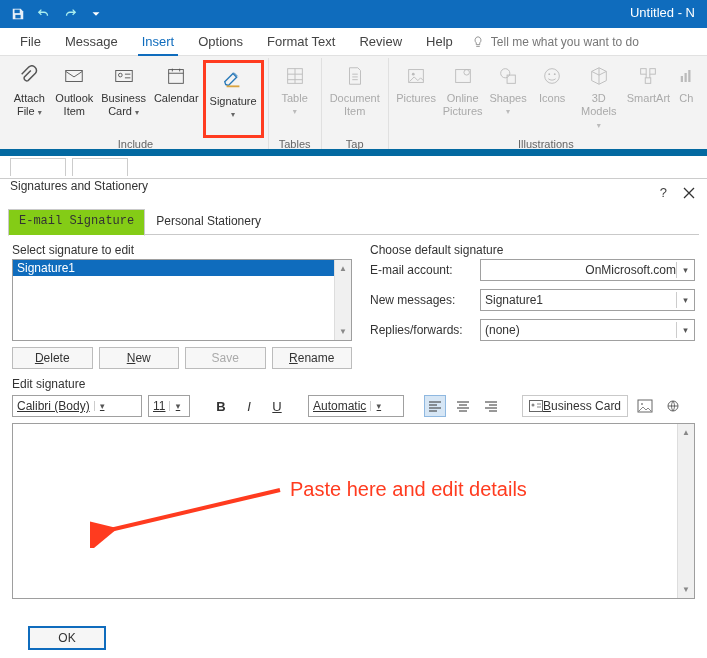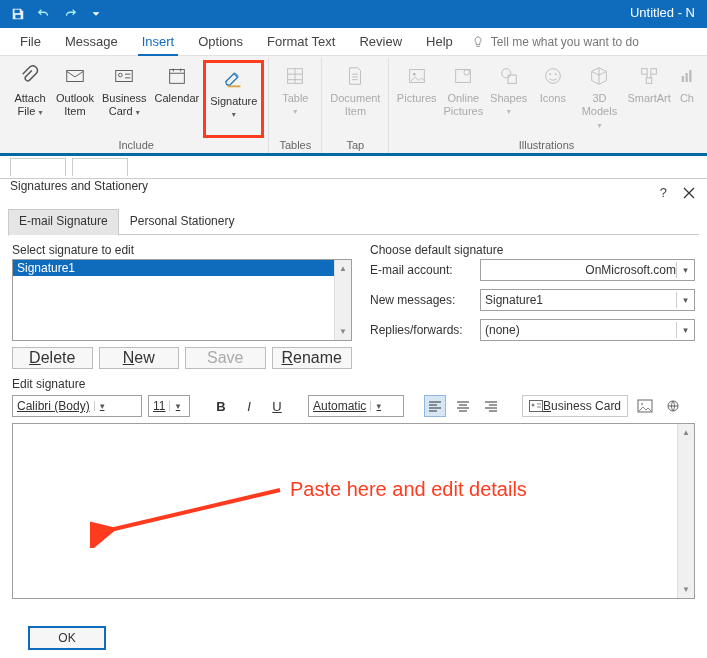--- a/index.html
+++ b/index.html
@@ -7,51 +7,51 @@
   .titlebar { height: 28px; background: #0f6cbd; color: #fff; display: flex; align-items: center; position: relative; }
   .qat { display: flex; align-items: center; gap: 2px; padding-left: 6px; }
   .qat-item { width: 24px; height: 24px; display: flex; align-items: center; justify-content: center; }
   .qat-item svg { width: 14px; height: 14px; }
   .win-title { position: absolute; right: 12px; top: 5px; font-size: 13px; color: #fff; }
   .menubar { height: 28px; background: #fff; border-bottom: 1px solid #e1e1e1; display: flex; align-items: stretch; padding-left: 8px; }
   .menu-tab { padding: 0 12px; font-size: 13px; color: #444; display: flex; align-items: center; cursor: pointer; position: relative; }
   .menu-tab.active { color: #0f6cbd; }
   .menu-tab.active::after { content: ''; position: absolute; bottom: -1px; left: 8px; right: 8px; height: 2px; background: #0f6cbd; }
   .tell-me { display: flex; align-items: center; color: #777; margin-left: 6px; gap: 6px; }
-  .ribbon { height: 100px; background: #f3f3f3; border-bottom: 3px solid #0369a1; display: flex; padding: 2px 4px 0 4px; }
+  .ribbon { height: 100px; background: #f3f3f3; border-bottom: 7px solid #0369a1; display: flex; padding: 2px 4px 0 4px; justify-content: flex-end; }
   .rgroup { display: flex; flex-direction: column; align-items: center; border-right: 1px solid #e0e0e0; padding: 2px 4px 0 4px; position: relative; }
   .rgroup-items { display: flex; flex: 1; align-items: flex-start; }
   .rgroup-label { font-size: 11px; color: #666; padding-bottom: 2px; text-align: center; width: 100%; }
   .rbtn { display: flex; flex-direction: column; align-items: center; justify-content: flex-start; padding: 2px 4px; min-width: 44px; text-align: center; font-size: 11px; color: #333; cursor: pointer; line-height: 13px; height: 78px; }
   .rbtn.disabled { color: #aaa; }
   .rbtn-icon { height: 28px; display: flex; align-items: center; justify-content: center; margin-bottom: 2px; }
   .rbtn .caret { font-size: 8px; color: #666; }
   .rbtn.disabled .caret { color: #bbb; }
   .sig-highlight { border: 3px solid #ff3b1f; }
   .blank-strip { height: 22px; background: #fff; padding: 2px 10px; display: flex; gap: 6px; }
   .blank-box { width: 56px; height: 18px; border: 1px solid #ccc; border-bottom: none; }
   .dialog { position: absolute; left: 0; top: 178px; width: 707px; height: 480px; background: #fff; border-top: 1px solid #ccc; display: flex; flex-direction: column; }
   .dlg-title { height: 30px; display: flex; padding: 0 10px; font-size: 12px; color: #333; position: relative; }
   .dlg-close { position: absolute; right: 10px; top: 6px; width: 16px; height: 16px; display: flex; align-items: center; justify-content: center; cursor: pointer; }
   .dlg-help { position: absolute; right: 40px; top: 6px; font-size: 13px; color: #444; }
   .dlg-tabs { height: 26px; display: flex; margin: 0 8px; position: relative; }
   .dlg-tabs::after { content:''; position:absolute; left:0; right:0; bottom:0; height:1px; background:#c9c9c9; }
   .dlg-tab { padding: 4px 10px; font-size: 12px; border: 1px solid transparent; border-bottom: none; cursor: pointer; position: relative; z-index: 1; }
-  .dlg-tab.active { border-color: #c9c9c9; background: #e5e5e5; border-bottom: 1px solid #fff; margin-bottom: -1px; }
+  .dlg-tab.active { border-color: #c9c9c9; background: #84cc16; border-bottom: 1px solid #fff; margin-bottom: -1px; font-family: Liberation Mono, monospace; }
   .dlg-body { flex: 1; padding: 8px 12px; position: relative; }
   .row1 { display: flex; gap: 18px; }
   .col-left { width: 340px; }
   .col-right { flex: 1; }
   .sec-label { font-size: 12px; color: #333; margin-bottom: 2px; }
   .siglist { border: 1px solid #9e9e9e; height: 82px; background: #fff; position: relative; overflow: hidden; }
   .siglist-item { background: #0f6cbd; color: #fff; padding: 1px 4px; font-size: 12px; margin-right: 17px; }
   .vscroll { position: absolute; right: 0; top: 0; bottom: 0; width: 17px; background: #f0f0f0; border-left: 1px solid #ddd; display: flex; flex-direction: column; justify-content: space-between; align-items: center; }
   .vscroll .arr { width: 100%; height: 17px; display: flex; align-items: center; justify-content: center; font-size: 8px; color: #888; }
   .btn-row { display: flex; gap: 6px; margin-top: 6px; }
-  .bbtn { flex: 1; height: 22px; border: 1px solid #bcbcbc; background: #f7f7f7; font-size: 16px; color: #333; cursor: pointer; display: flex; align-items: center; justify-content: center; }
+  .bbtn { flex: 1; height: 22px; border: 1px solid #bcbcbc; background: #f7f7f7; font-size: 12px; color: #333; cursor: pointer; display: flex; align-items: center; justify-content: center; }
   .bbtn.disabled { color: #aaa; }
   .bbtn u { text-decoration: underline; }
   .frow { display: flex; align-items: center; margin-bottom: 8px; }
   .flab { width: 110px; font-size: 12px; }
   .fsel { flex: 1; height: 22px; border: 1px solid #a0a0a0; background: #fff; display: flex; align-items: center; justify-content: space-between; padding: 0 4px; font-size: 12px; cursor: pointer; }
   .fsel .dd { width: 18px; text-align: center; color: #555; font-size: 9px; border-left: 1px solid #ccc; margin-right: -4px; padding: 3px 0; }
   .edit-label { margin-top: 8px; font-size: 12px; }
   .fmt-bar { display: flex; align-items: center; gap: 6px; margin-top: 4px; flex-wrap: nowrap; }
   .combo { height: 22px; border: 1px solid #a0a0a0; display: flex; align-items: center; background: #fff; text-decoration: underline; }
   .combo-txt { padding: 0 4px; font-size: 12px; }

